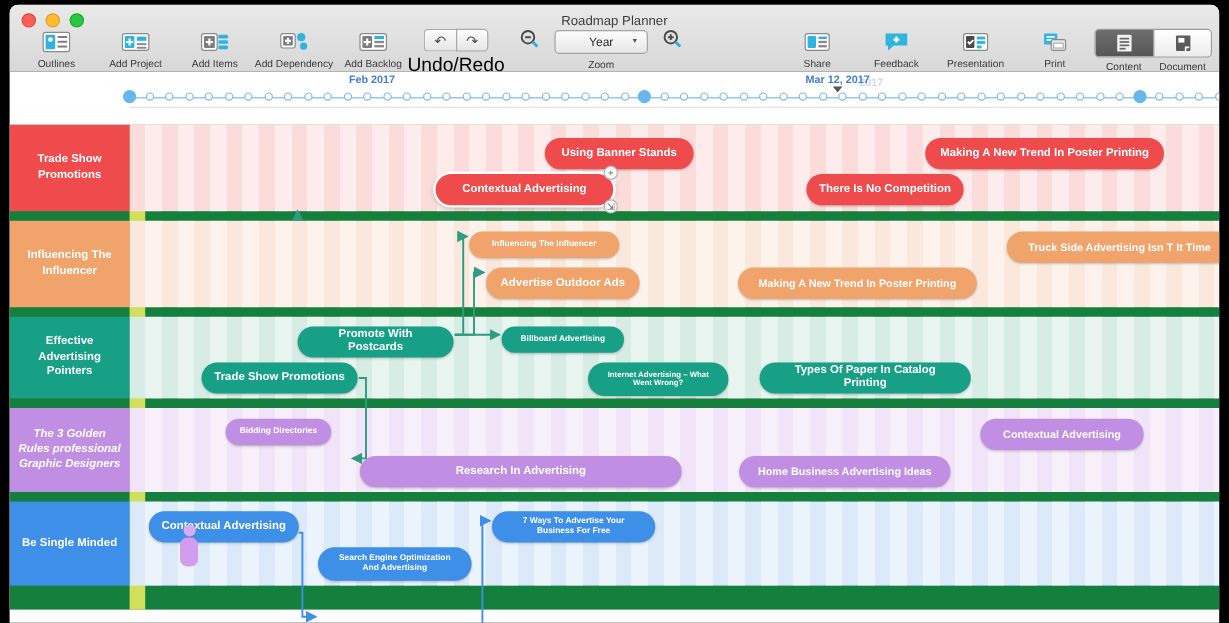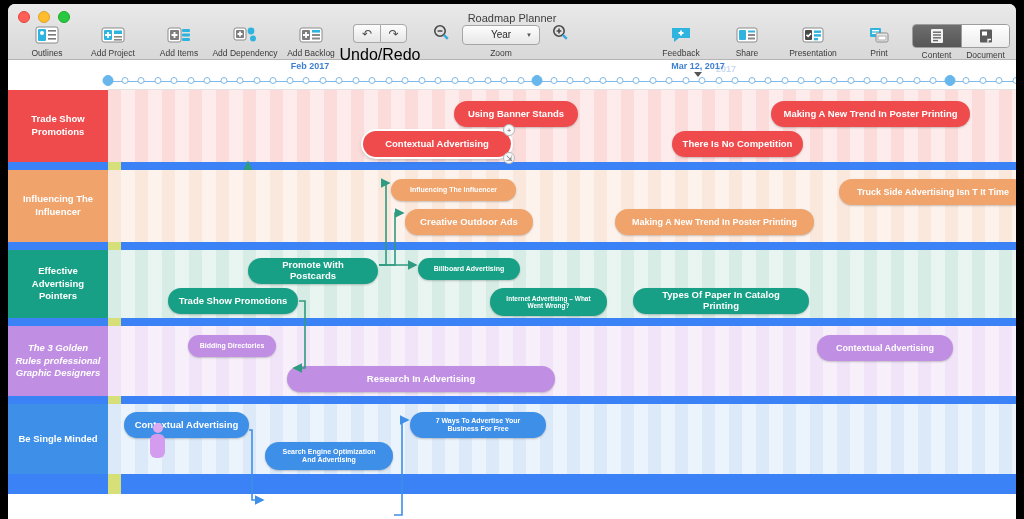--- a/index.html
+++ b/index.html
@@ -93,21 +93,21 @@
     background: #fff; border: 1.4px solid #7fb9e8; transform: translateX(-50%);
   }
   .tick.big { width: 11px; height: 11px; top: 15px; background: #67b6ec; border-color: #67b6ec; }
   .tick-caret {
     position: absolute; top: 12px; width: 0; height: 0;
     border-left: 4px solid transparent; border-right: 4px solid transparent;
     border-top: 5px solid #555; transform: translateX(-50%);
   }
 
   
-  .canvas { position: relative; height: 404px; background: #3b82f6; }
+  .canvas { position: relative; height: 404px; background: #15803d; margin-top: 14px; }
   .rowband { position: absolute; left: 0; right: 0; }
   .rowlabel {
     position: absolute; left: 0; top: 0; width: 100px; height: 100%;
     display: flex; align-items: center; justify-content: center; text-align: center;
     color: #fff; font-size: 9.5px; font-weight: bold; line-height: 1.35; padding: 0 6px;
   }
   .rowbg { position: absolute; left: 100px; right: 0; top: 0; height: 100%; }
   .stripes {
     position: absolute; inset: 0;
     background-image: repeating-linear-gradient(to right,
@@ -245,37 +245,37 @@
           </span>
         </div>
         <div class="zoom-lbl">Zoom</div>
       </div>
     </div>
 
     <div class="tb-right">
       <div class="tb-btn">
         <div class="tb-ico">
           <svg width="22" height="20" viewBox="0 0 22 20">
-              <path d="M2 3h18v10H9l-5 4v-4H2z" fill="#2fb4e0"></path>
-              <path d="M11 5.5v5M8.5 8h5" stroke="#fff" stroke-width="1.8"></path>
-            </svg>
-        </div>
-        <div class="lbl">Feedback</div>
-      </div>
-      <div class="tb-btn">
-        <div class="tb-ico">
-          <svg width="22" height="20" viewBox="0 0 22 20">
               <rect x="1" y="3" width="20" height="14" rx="2" fill="#fff" stroke="#8a8a8a"></rect>
               <rect x="3" y="5" width="7" height="10" rx="1" fill="#2fb4e0"></rect>
               <rect x="12" y="5.5" width="7" height="2" fill="#2fb4e0"></rect>
               <rect x="12" y="9" width="7" height="2" fill="#8a8a8a"></rect>
               <rect x="12" y="12.5" width="7" height="2" fill="#8a8a8a"></rect>
             </svg>
         </div>
         <div class="lbl">Share</div>
+      </div>
+      <div class="tb-btn">
+        <div class="tb-ico">
+          <svg width="22" height="20" viewBox="0 0 22 20">
+              <path d="M2 3h18v10H9l-5 4v-4H2z" fill="#2fb4e0"></path>
+              <path d="M11 5.5v5M8.5 8h5" stroke="#fff" stroke-width="1.8"></path>
+            </svg>
+        </div>
+        <div class="lbl">Feedback</div>
       </div>
       <div class="tb-btn">
         <div class="tb-ico">
           <svg width="22" height="20" viewBox="0 0 22 20">
               <rect x="1" y="3" width="20" height="14" rx="2" fill="#fff" stroke="#8a8a8a"></rect>
               <rect x="3" y="5" width="7" height="10" rx="1" fill="#4a4a4a"></rect>
               <path d="M4.5 9.8l1.6 1.6 3-3" stroke="#fff" stroke-width="1.6" fill="none"></path>
               <rect x="12" y="5.5" width="7" height="2.4" fill="#2fb4e0"></rect>
               <rect x="12" y="9.2" width="7" height="2.4" fill="#2fb4e0"></rect>
               <rect x="12" y="12.9" width="4" height="2.4" fill="#2fb4e0"></rect>
@@ -401,42 +401,43 @@
         <div class="handle" style="left: 495px; top: 62px;">⇲</div>
         <div class="pill" style="left: 664px; top: 41px; width: 131px; height: 26px; font-size: 9.5px; background: rgb(239, 75, 77);">There Is No Competition</div>
       </div>
       <div class="rowband" style="top: 80px; height: 72px; text-decoration: underline;">
         <div class="rowbg" style="background: rgb(251, 232, 220);">
           <div class="stripes"></div>
         </div>
         <div class="rowlabel" style="background: rgb(240, 163, 107);">Influencing The Influencer</div>
         <div class="pill" style="left: 383px; top: 9px; width: 125px; height: 22px; font-size: 7px; background: rgb(240, 163, 107);">Influencing The Influencer</div>
         <div class="pill" style="left: 831px; top: 9px; width: 188px; height: 26px; font-size: 9px; background: rgb(240, 163, 107);">Truck Side Advertising Isn T It Time</div>
-        <div class="pill" style="left: 397px; top: 39px; width: 128px; height: 26px; font-size: 9.5px; background: rgb(240, 163, 107);">Creative Outdoor Ads</div>
+        <div class="pill" style="left: 397px; top: 39px; width: 128px; height: 26px; font-size: 9.5px; background: rgb(240, 163, 107);">Advertise Outdoor Ads</div>
         <div class="pill" style="left: 607px; top: 39px; width: 199px; height: 26px; font-size: 9px; background: rgb(240, 163, 107);">Making A New Trend In Poster Printing</div>
       </div>
       <div class="rowband" style="top: 160px; height: 68px;">
         <div class="rowbg" style="background: rgb(214, 236, 228);">
           <div class="stripes"></div>
         </div>
         <div class="rowlabel" style="background: rgb(23, 160, 133);">Effective Advertising Pointers</div>
         <div class="pill" style="left: 240px; top: 8px; width: 130px; height: 26px; font-size: 9.5px; background: rgb(23, 160, 133);">Promote With Postcards</div>
         <div class="pill" style="left: 410px; top: 8px; width: 102px; height: 22px; font-size: 7px; background: rgb(23, 160, 133);">Billboard Advertising</div>
         <div class="pill" style="left: 160px; top: 38px; width: 130px; height: 26px; font-size: 9.5px; background: rgb(23, 160, 133);">Trade Show Promotions</div>
         <div class="pill" style="left: 482px; top: 38px; width: 117px; height: 28px; font-size: 6.5px; background: rgb(23, 160, 133);">Internet Advertising – What Went Wrong?</div>
         <div class="pill" style="left: 625px; top: 38px; width: 176px; height: 26px; font-size: 9.5px; background: rgb(23, 160, 133);">Types Of Paper In Catalog Printing</div>
       </div>
       <div class="rowband" style="top: 236px; height: 70px;">
         <div class="rowbg" style="background: rgb(241, 228, 248);">
           <div class="stripes"></div>
         </div>
         <div class="rowlabel" style="background: rgb(192, 143, 227); font-style: italic;">The 3 Golden Rules professional Graphic Designers</div>
         <div class="pill" style="left: 180px; top: 9px; width: 88px; height: 22px; font-size: 7px; background: rgb(192, 143, 227);">Bidding Directories</div>
         <div class="pill" style="left: 809px; top: 9px; width: 136px; height: 26px; font-size: 9px; background: rgb(192, 143, 227);">Contextual Advertising</div>
-        <div class="pill" style="left: 279px; top: 40px; width: 268px; height: 26px; font-size: 9.5px; background: rgb(192, 143, 227);">Research In Advertising</div>
+        <div class="pill" style="left: 292px; top: 40px; width: 268px; height: 26px; font-size: 9.5px; background: rgb(192, 143, 227);">Research In Advertising</div>
+        <div class="pill" style="left: 608px; top: 40px; width: 176px; height: 26px; font-size: 9px; background: rgb(192, 143, 227);">Home Business Advertising Ideas</div>
       </div>
       <div class="rowband" style="top: 314px; height: 70px;">
         <div class="rowbg" style="background: rgb(219, 233, 249);">
           <div class="stripes"></div>
         </div>
         <div class="rowlabel" style="background: rgb(61, 143, 232);">Be Single Minded</div>
         <div class="pill" style="left: 116px; top: 8px; width: 125px; height: 26px; font-size: 9.5px; background: rgb(61, 143, 232);">Contextual Advertising</div>
         <div class="pill" style="left: 402px; top: 8px; width: 136px; height: 26px; font-size: 7px; background: rgb(61, 143, 232);">7 Ways To Advertise Your Business For Free</div>
         <div class="pill" style="left: 257px; top: 38px; width: 128px; height: 28px; font-size: 7px; background: rgb(61, 143, 232);">Search Engine Optimization And Advertising</div>
       </div>

